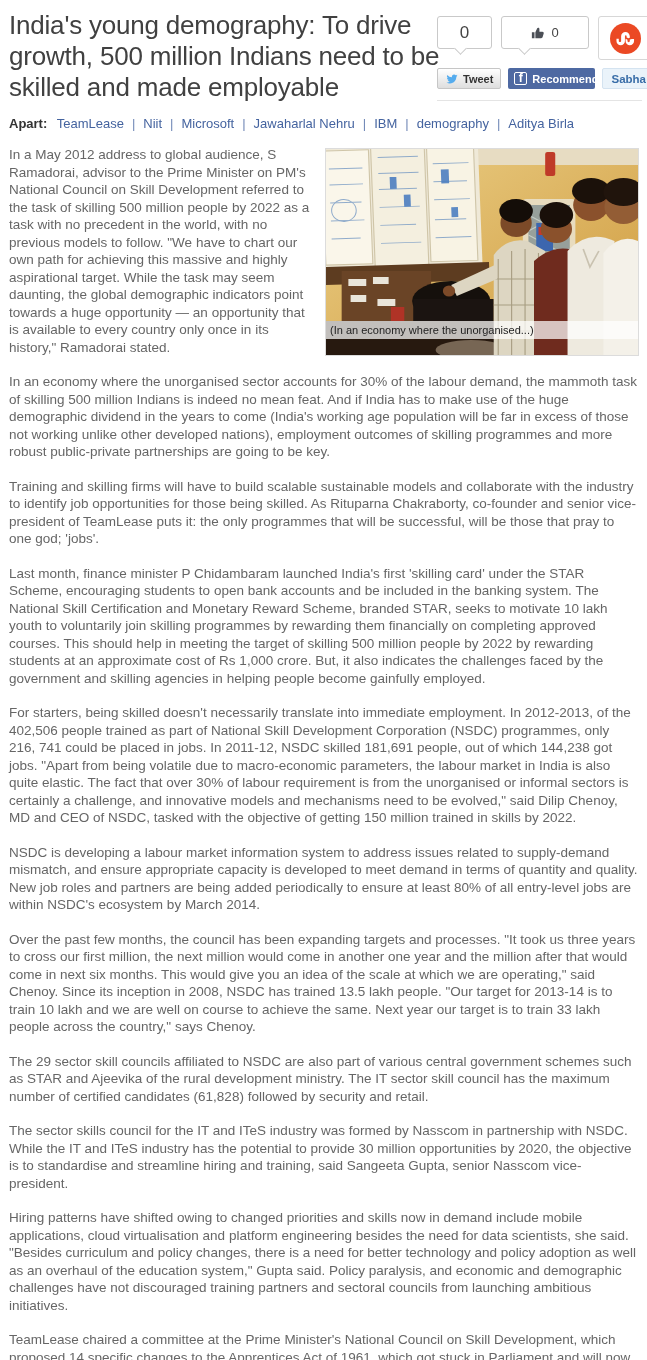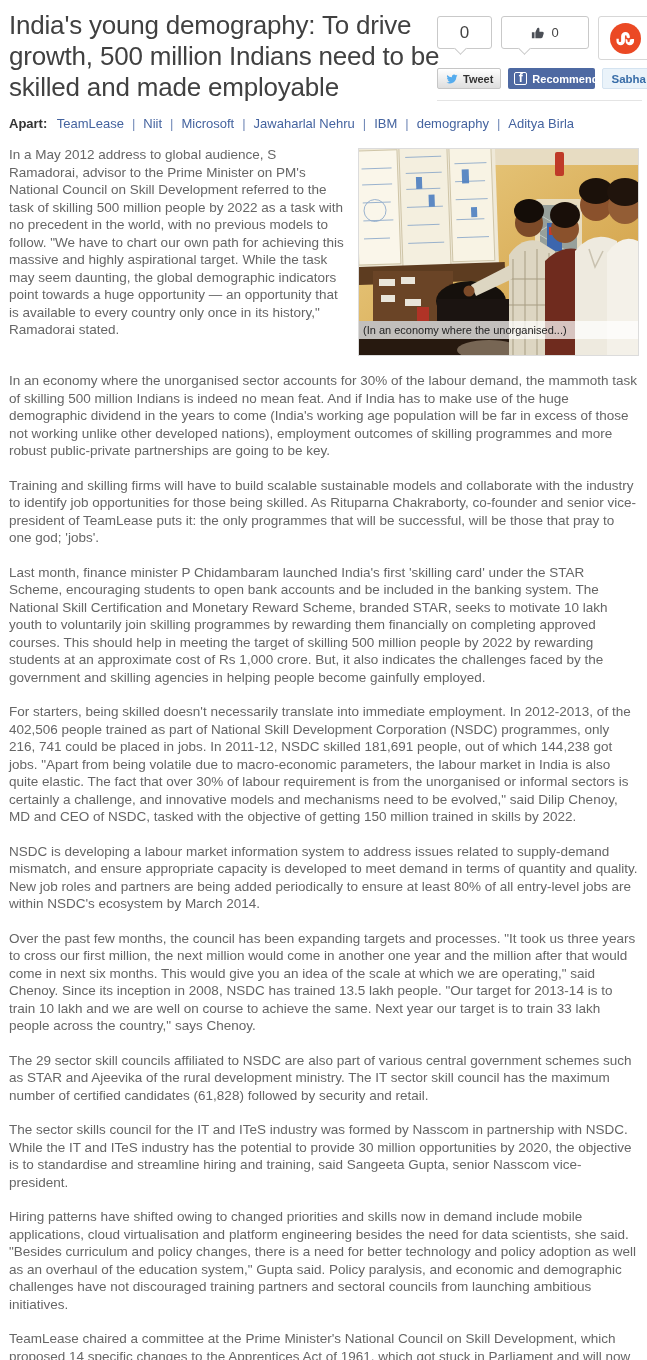--- a/index.html
+++ b/index.html
@@ -61,21 +61,21 @@
   .btn-submit {
     height:21px; padding:0 8px; background:#eaf3fa; border:1px solid #d4e3f0; border-radius:2px;
     color:#3a6ea8; font-size:11.5px; font-weight:bold; display:flex; align-items:center; cursor:pointer;
   }
   .social-divider { margin-top:11px; width:205px; border-top:1px solid #e4e4e4; }
 
   
   .article { margin:15px 9px 0; font-size:13.5px; line-height:17.5px; color:#666; }
   .article p { margin:0 0 17px; }
   .figure {
-    float:right; width:281px; height:208px; margin:2px -1px 16px 13px;
+    float:right; width:314px; height:208px; margin:2px -1px 16px 13px;
     position:relative; border:1px solid #dcdcdc; background:#ef4444;
   }
   .figure svg.photo { position:absolute; inset:0; width:100%; height:100%; }
   .caption {
     position:absolute; left:0; right:0; bottom:16px;
     background:rgba(255,255,255,0.72); color:#222;
     font-size:11px; line-height:18px; padding:0 4px;
   }
   .body-paragraphs { clear:both; }
 </style>

